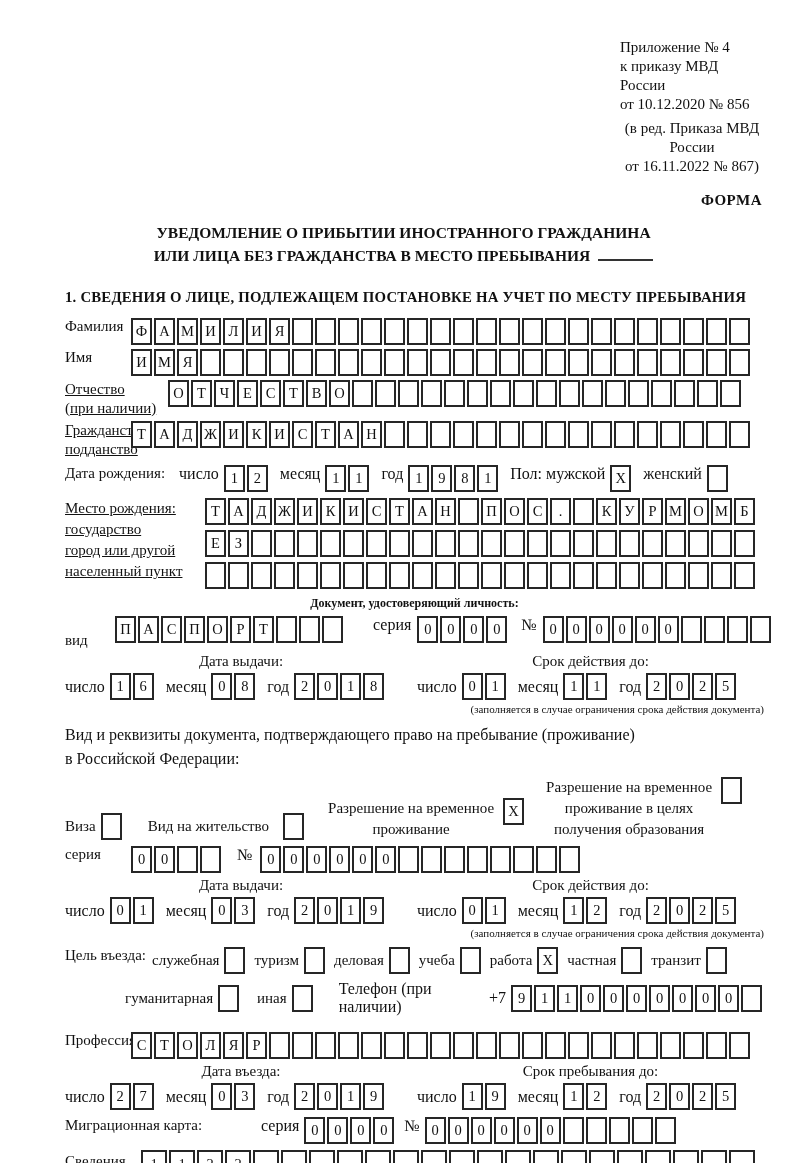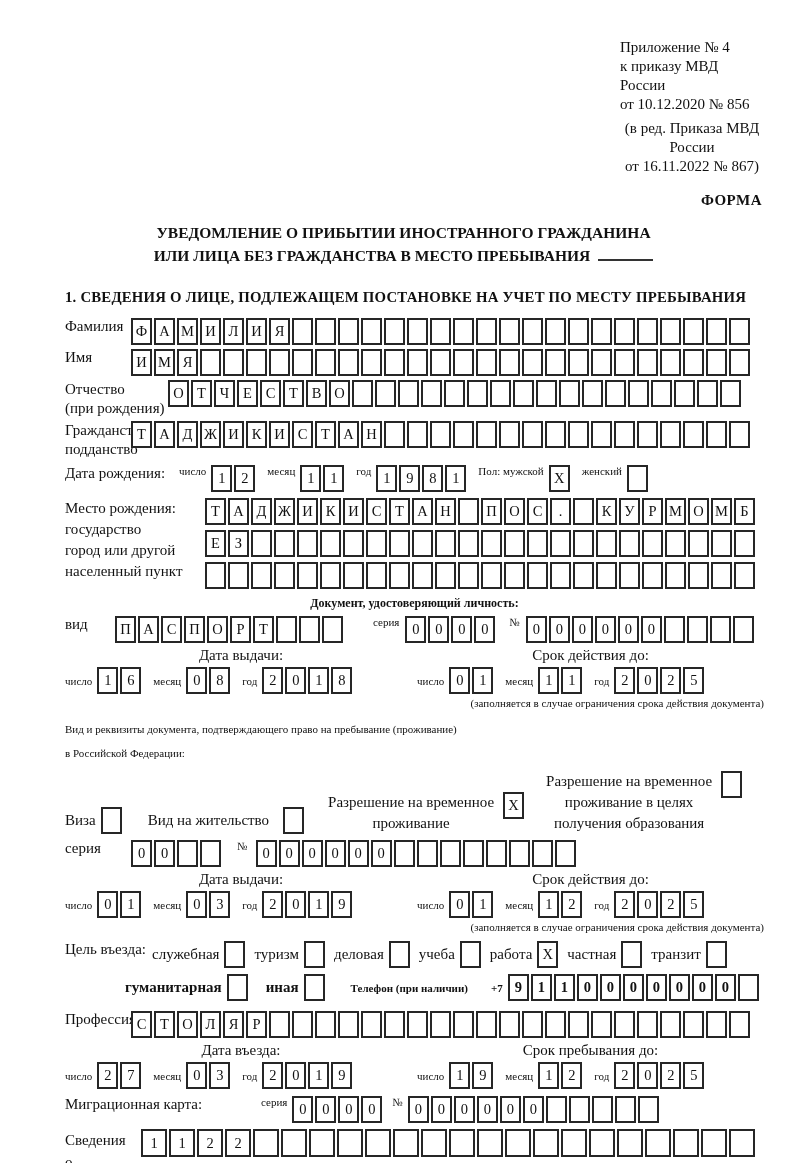--- a/index.html
+++ b/index.html
@@ -13,51 +13,51 @@
   .appendix .grp2{margin-top:5px;text-align:center;}
   .forma{font-weight:bold;font-size:15px;text-align:right;padding-right:2px;margin-top:16px;letter-spacing:.5px;}
   
   .title{ text-align:center;font-weight:bold;font-size:15.5px;line-height:23px;margin-top:12px;margin-left:-22px;}
   .blank-line{display:inline-block;width:55px;border-bottom:2px solid #333;margin-left:8px;}
   .sec-heading{font-weight:bold;font-size:14.8px;margin-top:22px;margin-bottom:12px;letter-spacing:.2px;}
   
   .row{display:flex;align-items:flex-start;margin-bottom:4px;}
   .row-top{align-items:flex-start;}
   .lbl{font-size:15px;flex:none;}
-  .lblblock{font-size:15px;line-height:18.5px;flex:none;}
+  .lblblock{font-size:15px;line-height:18.5px;flex:none;text-decoration:underline;}
   .cells{display:flex;flex:none;}
   .cell{
     width:21px;height:27px;box-sizing:border-box;border:2px solid #262626;background:#fff;
     margin-right:2px;display:flex;align-items:center;justify-content:center;
     font-size:14.5px;flex:none;
   }
   .cells-lg .cell{width:26px;height:28px;}
-  .w66{width:66px;} .w103{width:103px;} .w140{width:140px;} .w70{width:70px;} .w50{width:50px;}
+  .w66{width:66px;} .w103{width:103px;} .w140{width:140px;} .w70{width:70px;} .w50{width:50px;margin-top:16px;}
   .cellcol{display:flex;flex-direction:column;gap:5px;}
   .center-bold{text-align:center;font-weight:bold;font-size:12px;margin:7px 0 5px;}
   .ml{margin-left:14px;}
   
   .datepair{margin-top:4px;margin-bottom:2px;}
   .dp-cols{display:flex;align-items:flex-start;}
   .dp-left{width:352px;flex:none;}
   .dp-right{flex:1;}
   .dp-title{font-size:15px;text-align:center;margin-bottom:3px;}
   .dp-fields{display:flex;align-items:center;}
-  .dlbl{font-size:11px;margin-right:5px;}
+  .dlbl{font-size:16px;margin-right:5px;}
   .dgap{margin-left:10px;}
   .dp-note{font-size:11px;text-align:right;margin-top:3px;padding-right:0px;}
   
   .opt{display:flex;align-items:center;}
   .opt .olbl{font-size:15px;margin-right:5px;}
   .vrow{display:flex;align-items:flex-end;margin:6px 0 4px;}
   .optlines{font-size:15px;line-height:21px;text-align:center;margin-right:9px;}
   .purpose-row{display:flex;align-items:flex-start;margin-top:8px;margin-bottom:6px;}
   .purpose-row .opt{margin-right:7px;}
-  .phone-row{display:flex;align-items:center;margin-left:60px;margin-bottom:10px;font-weight:bold;}
-  .intro{font-size:11px;line-height:24px;margin-top:8px;}
+  .phone-row{display:flex;align-items:center;margin-left:60px;margin-bottom:16px;}
+  .intro{font-size:16px;line-height:24px;margin-top:8px;}
 </style>
 </head>
 <body>
 
 <div class="page">
 
   <div class="appendix">
     <div>Приложение № 4</div>
     <div>к приказу МВД России</div>
     <div>от 10.12.2020 № 856</div>
@@ -138,21 +138,21 @@
         <div class="cell"></div>
         <div class="cell"></div>
         <div class="cell"></div>
         <div class="cell"></div>
       </div>
   </div>
 
   <div class="row row-top">
     <div class="lblblock w103">
       <div>Отчество</div>
-      <div>(при рождения)</div>
+      <div>(при наличии)</div>
     </div>
     <div class="cells">
         <div class="cell">О</div>
         <div class="cell">Т</div>
         <div class="cell">Ч</div>
         <div class="cell">Е</div>
         <div class="cell">С</div>
         <div class="cell">Т</div>
         <div class="cell">В</div>
         <div class="cell">О</div>

